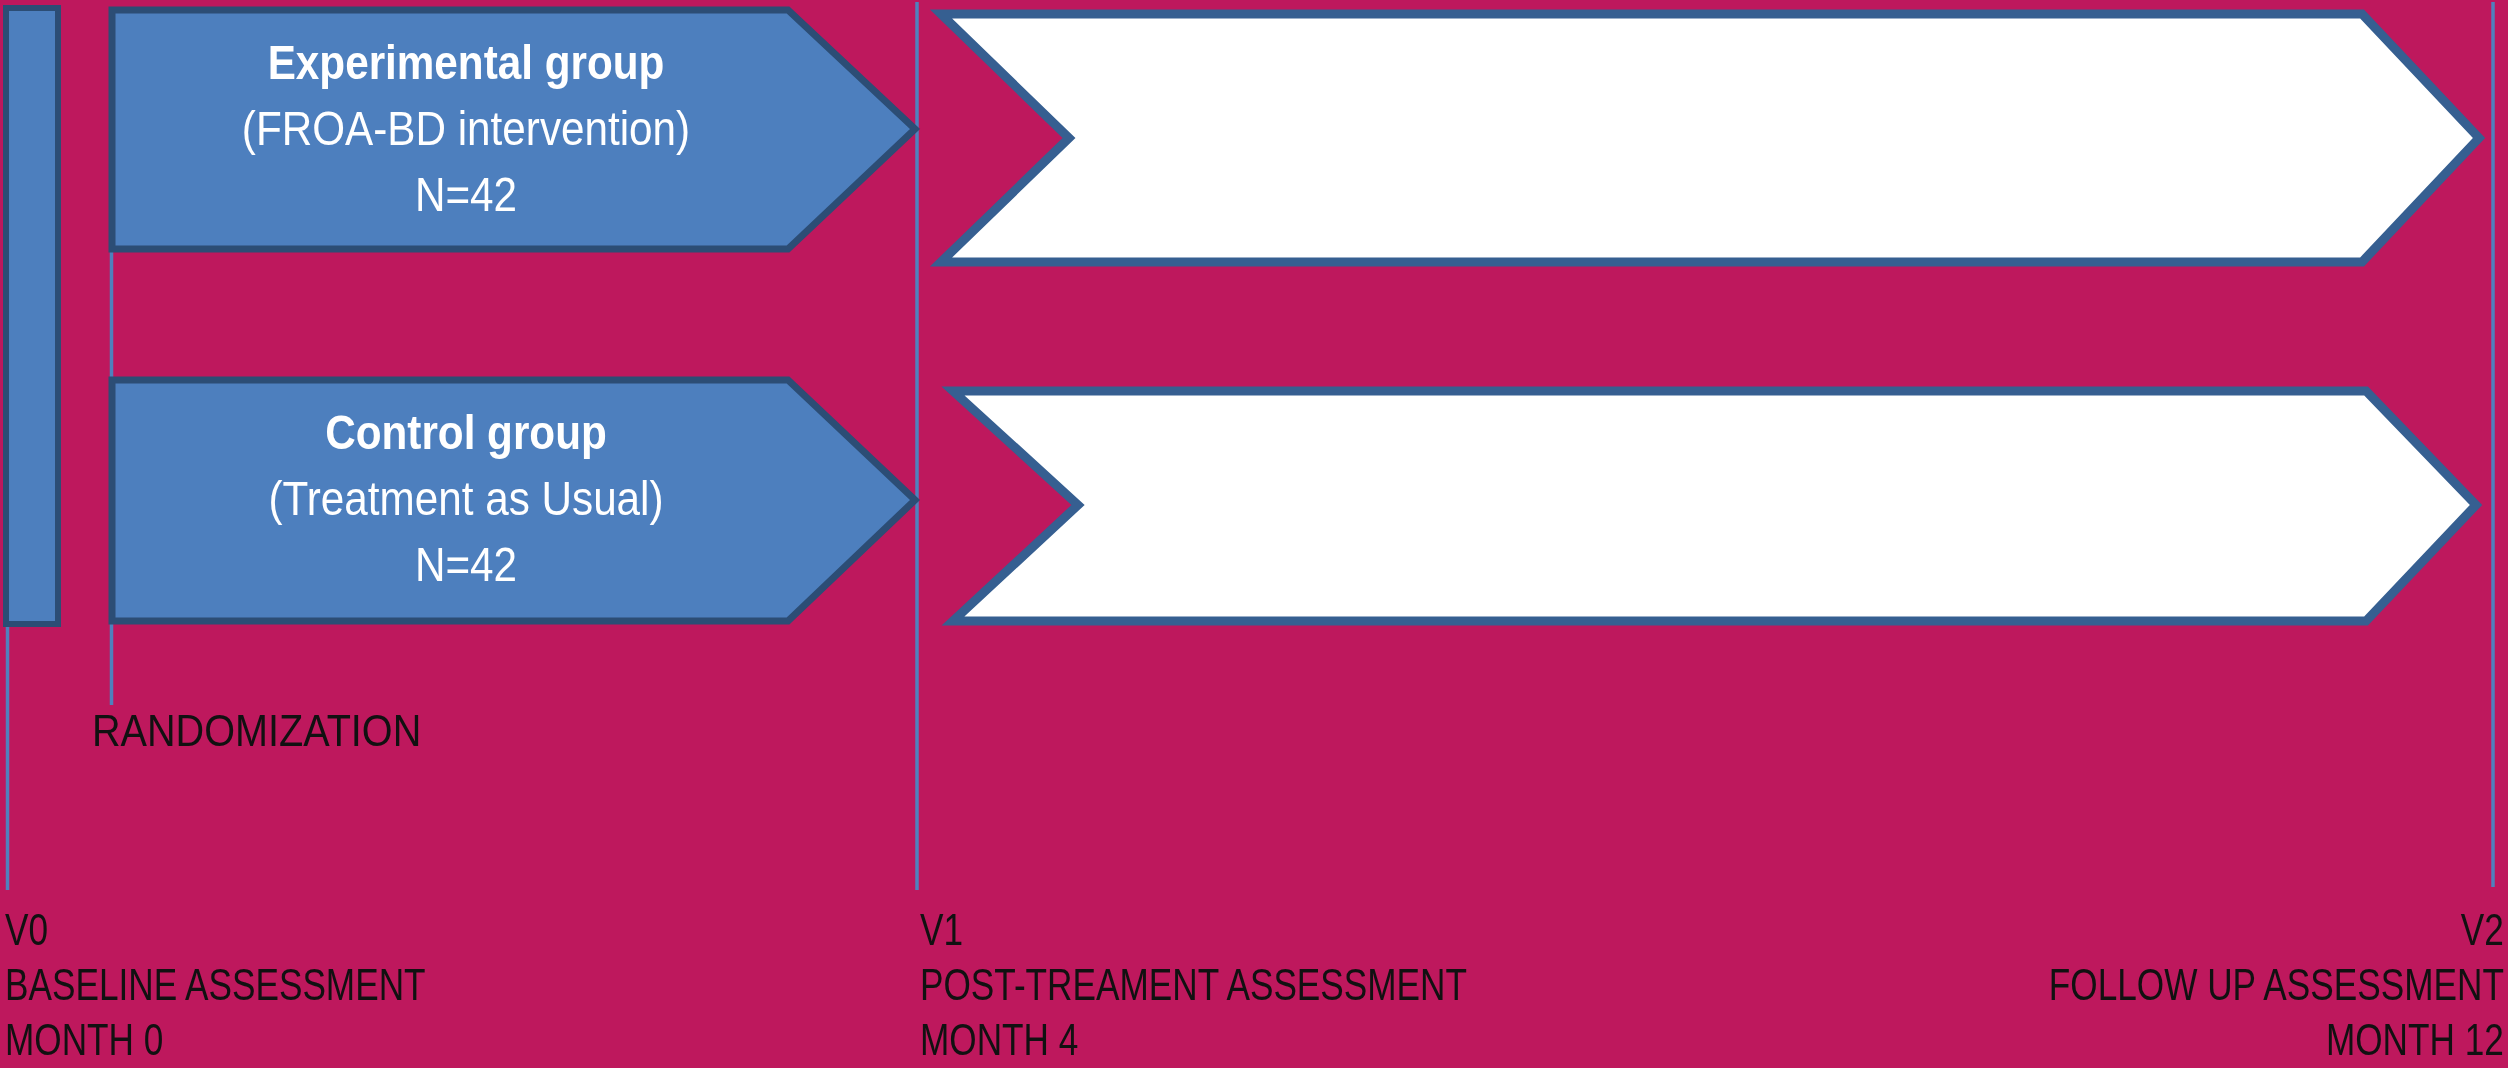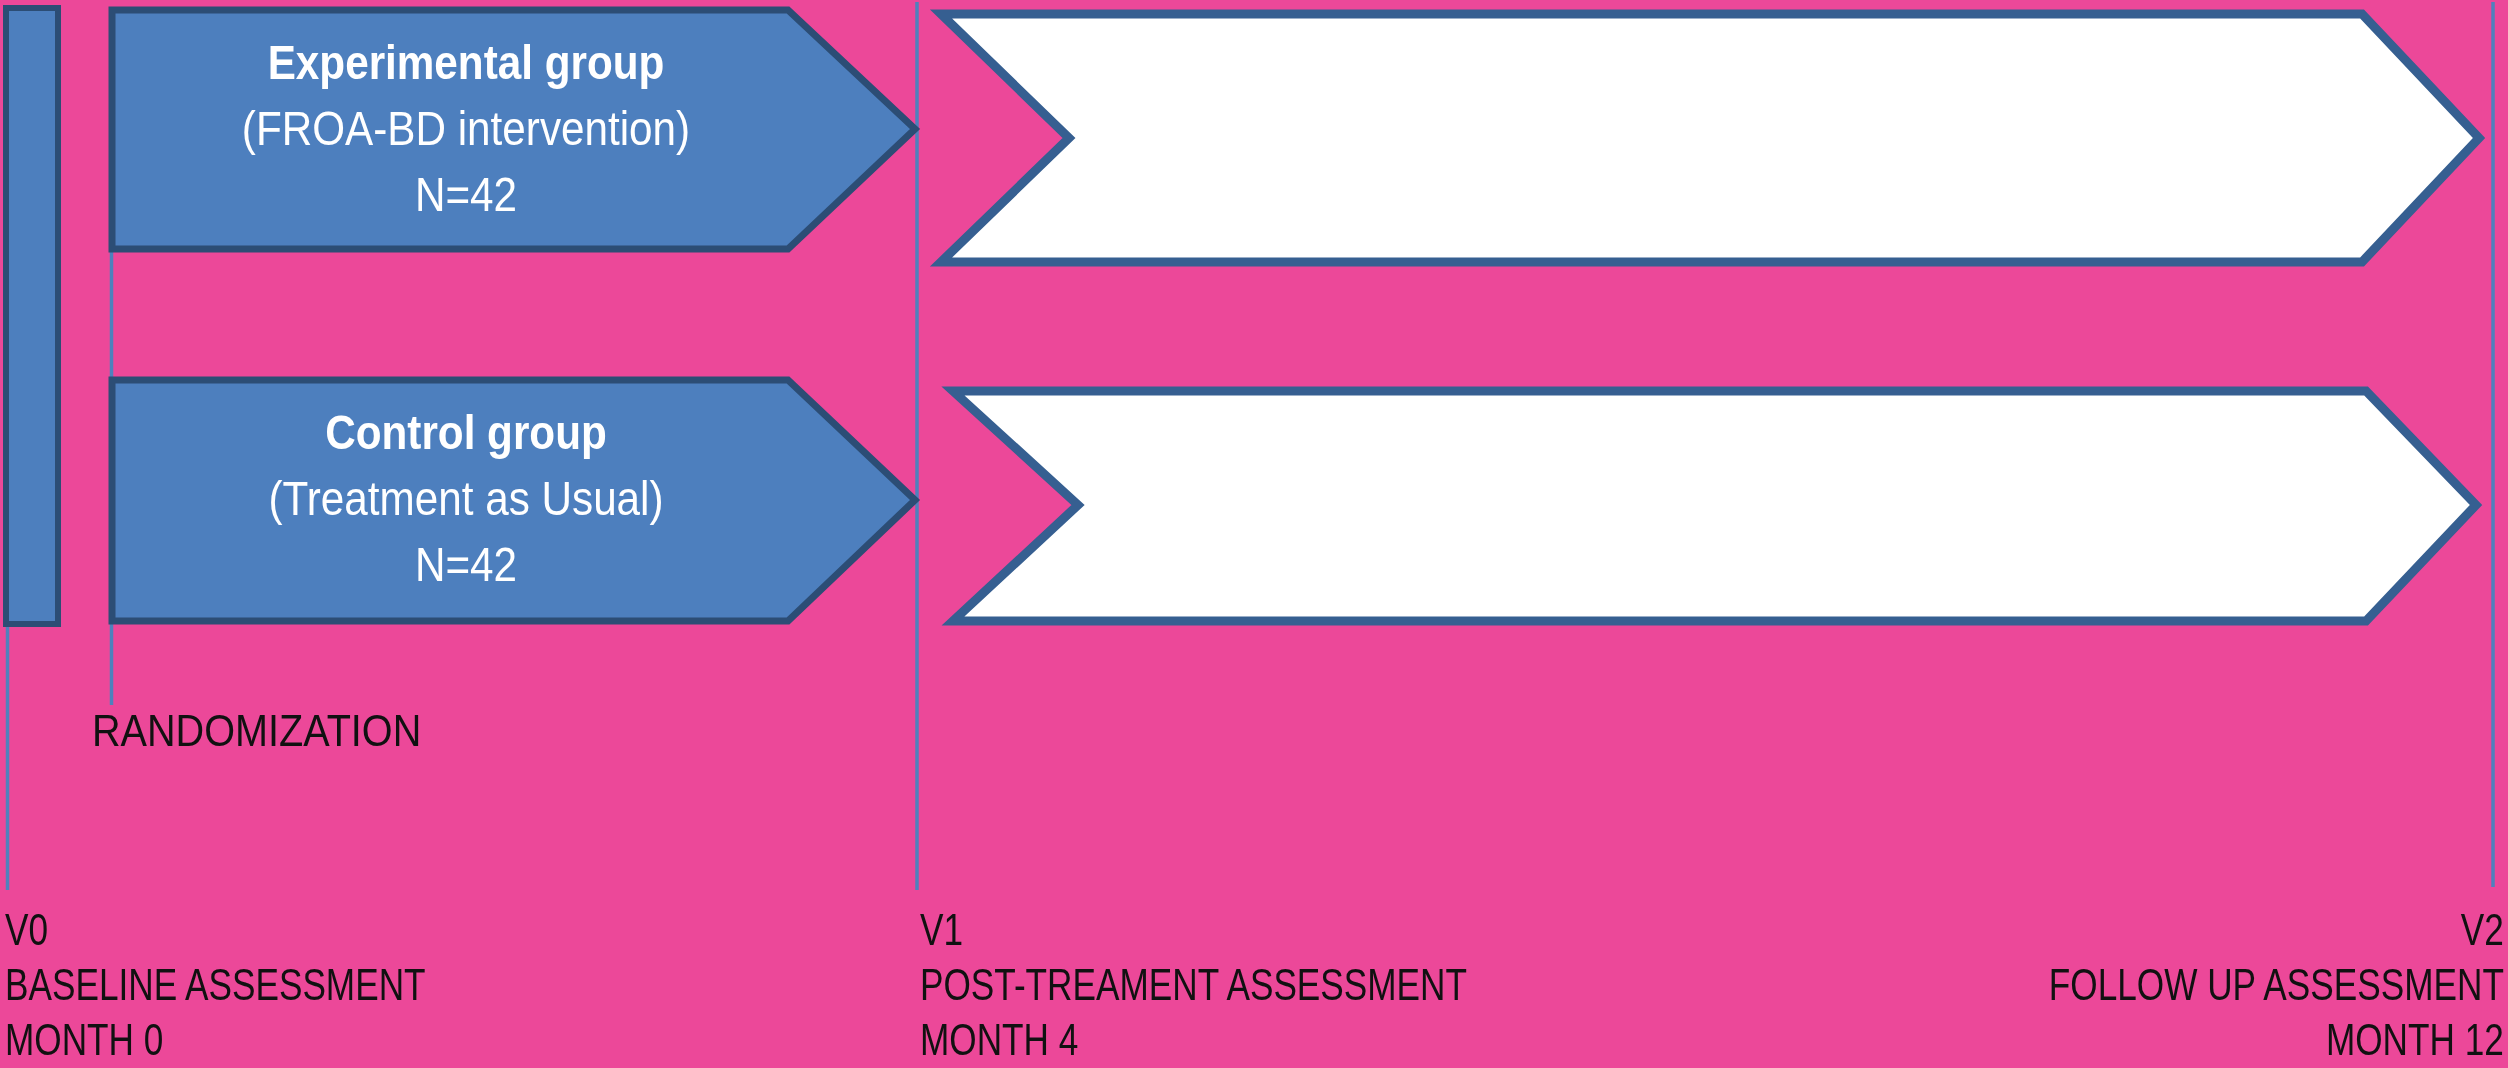--- a/index.html
+++ b/index.html
@@ -5,21 +5,21 @@
   html, body {
     margin: 0;
     padding: 0;
     background: #ffffff;
     font-family: "Liberation Sans", sans-serif;
   }
   .stage {
     position: relative;
     width: 2508px;
     height: 1068px;
-    background: #ec4899;
+    background: #be185d;
     overflow: hidden;
     text-decoration: underline;
   }
   .stage svg.shapes {
     position: absolute;
     left: 0;
     top: 0;
   }
   .arrow-text {
     position: absolute;

